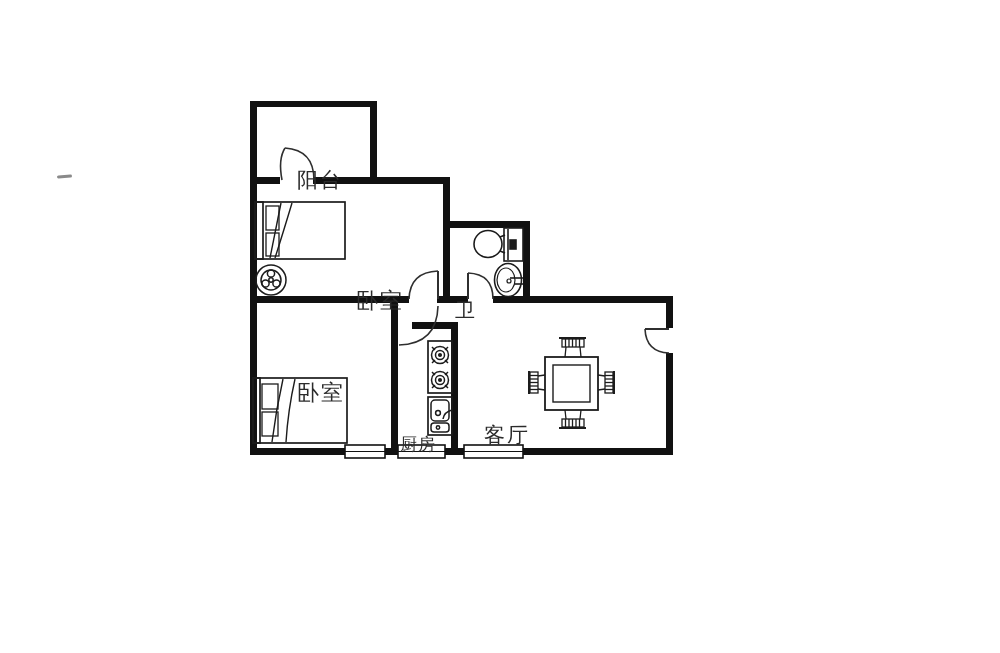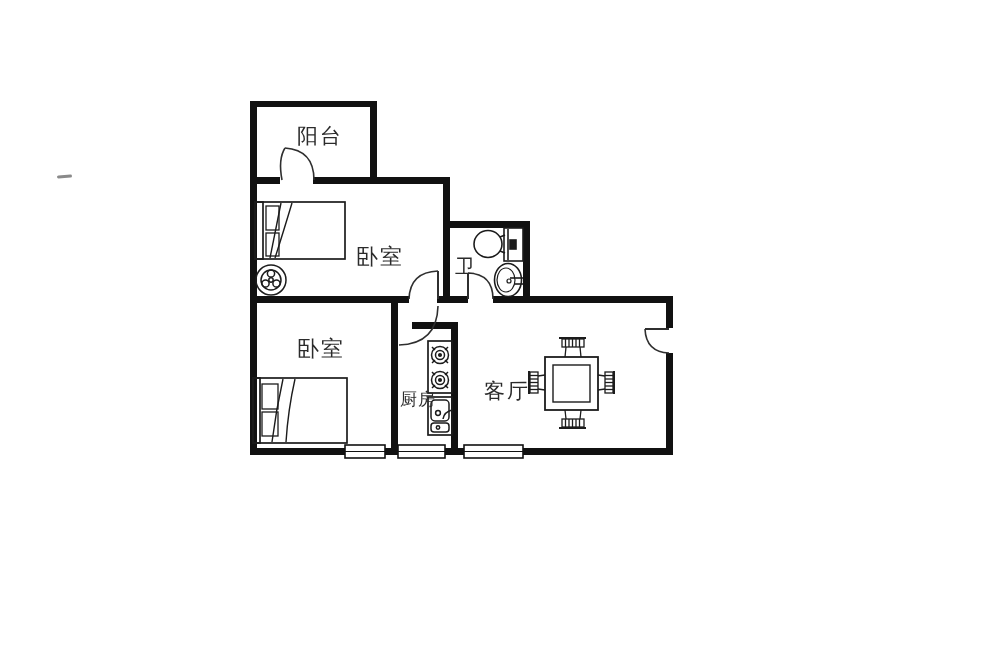--- a/index.html
+++ b/index.html
@@ -11,26 +11,27 @@
     font-family:"Liberation Sans","DejaVu Sans",sans-serif;
   }
   #plan-svg{position:absolute;left:0;top:0;}
   .room-label{
     position:absolute;
     color:#2b2b2b;
     letter-spacing:2px;
     line-height:1;
     white-space:nowrap;
     user-select:none;
+    margin-top:44px;
   }
   .lbl-balcony{left:297px;top:125px;font-size:21px;}
   .lbl-bedroom-top{left:356px;top:246px;font-size:22px;}
   .lbl-bath{left:455px;top:256px;font-size:20px;}
   .lbl-bedroom-bottom{left:297px;top:338px;font-size:22px;}
-  .lbl-kitchen{left:400px;top:392px;font-size:17px;letter-spacing:1px;font-family:Liberation Mono, monospace;}
+  .lbl-kitchen{left:400px;top:392px;font-size:17px;letter-spacing:1px;}
   .lbl-living{left:484px;top:380px;font-size:21px;}
   .stray-mark{
     position:absolute;left:57px;top:175px;width:15px;height:3px;
     background:#8a8a8a;transform:rotate(-4deg);border-radius:2px;
   }
 </style>
 </head>
 <body>
 
 <div id="canvas">

